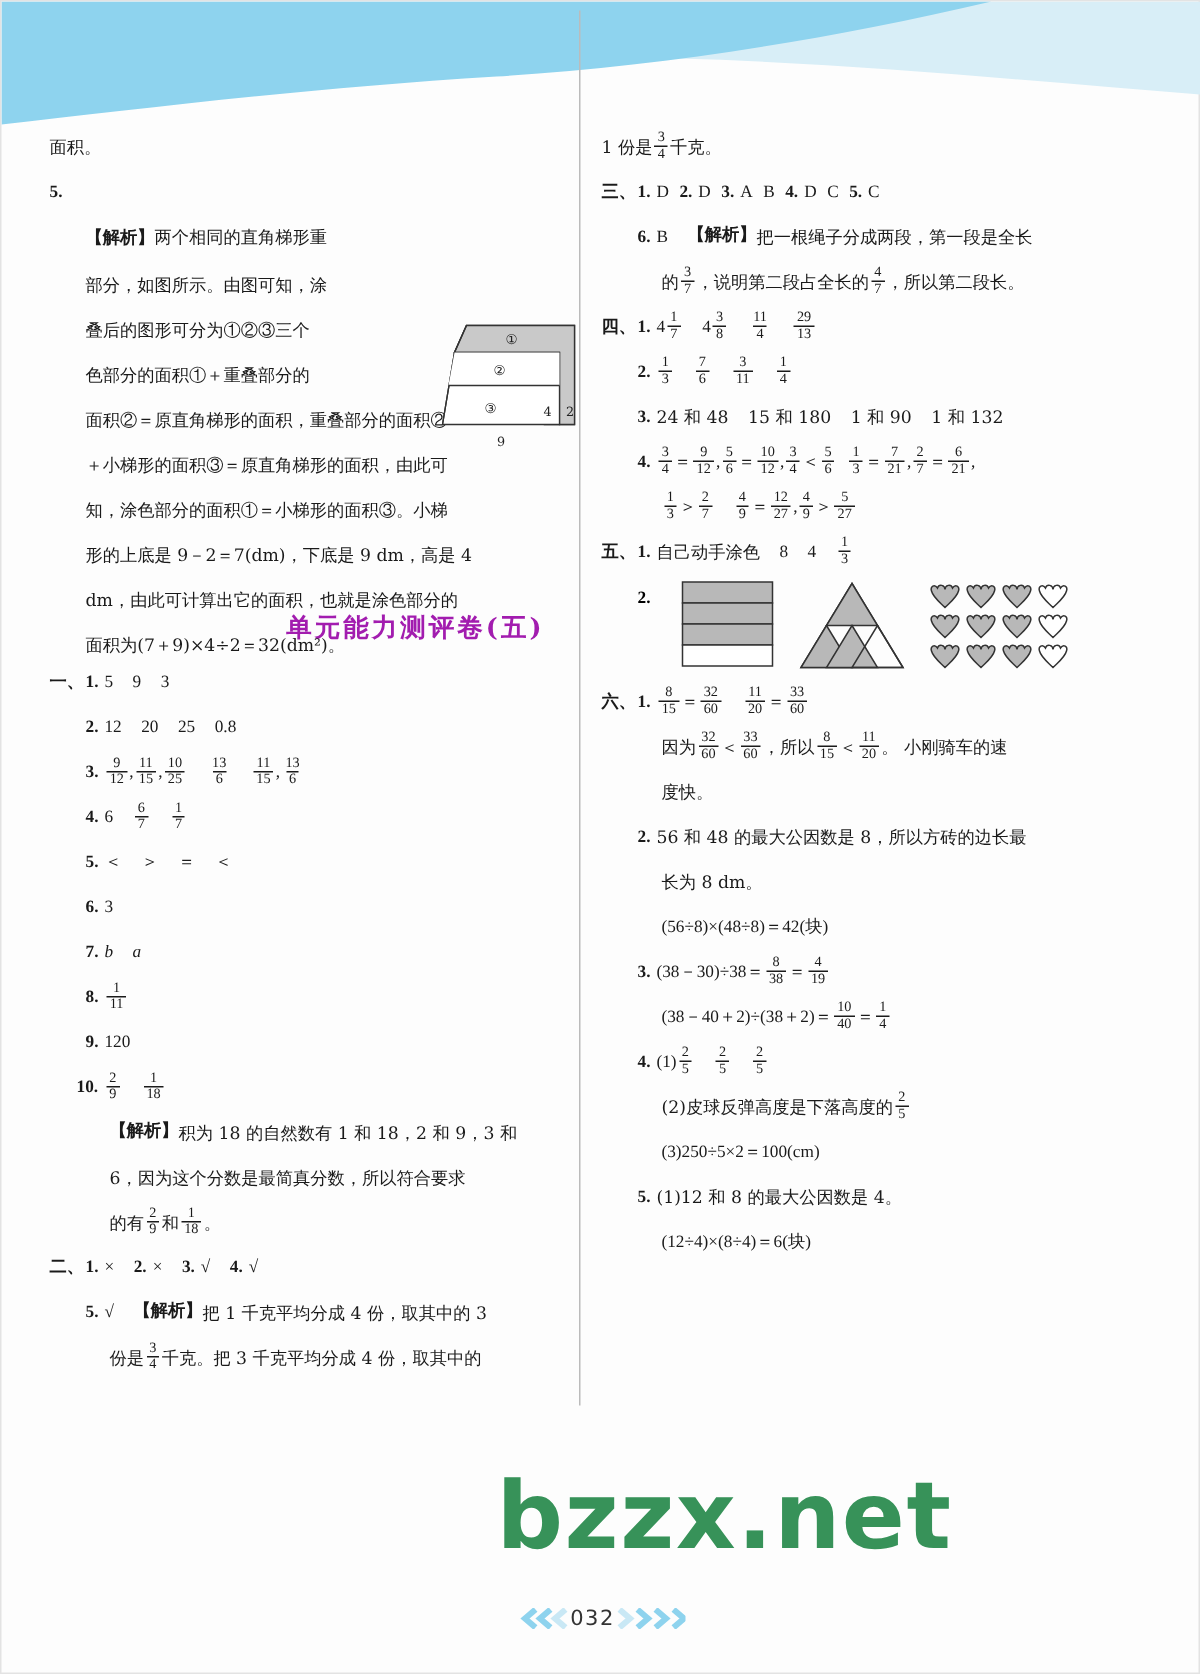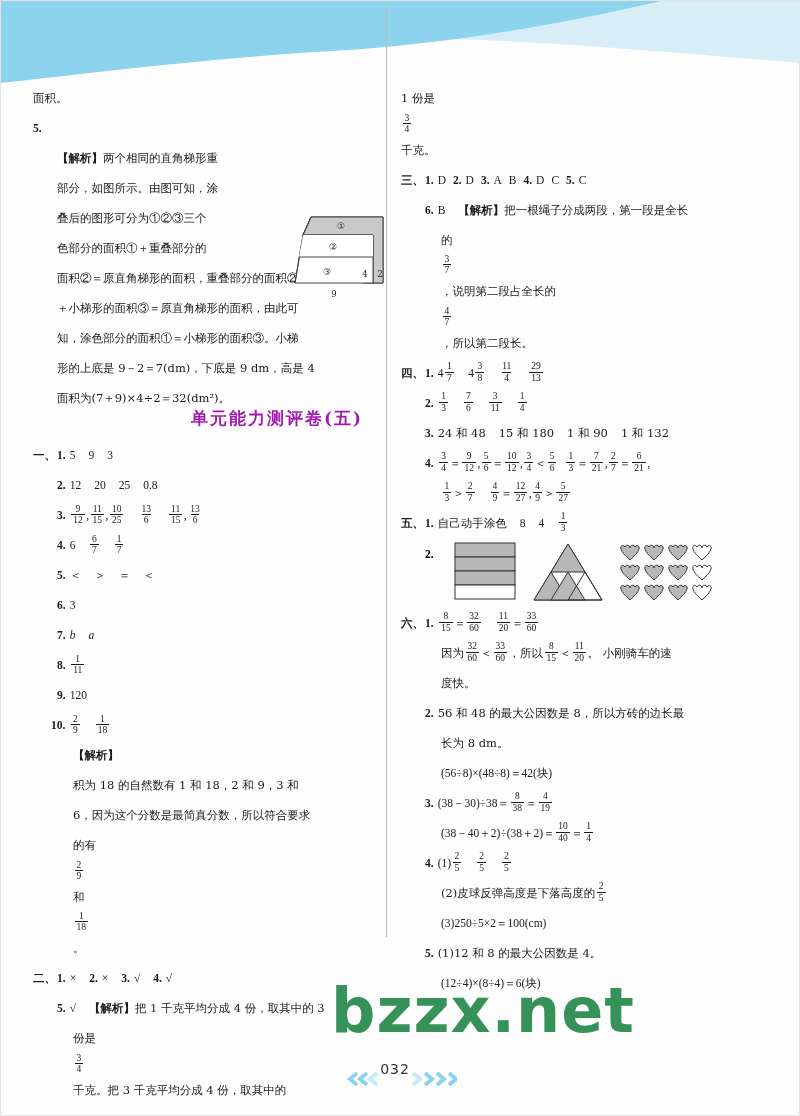--- a/index.html
+++ b/index.html
@@ -41,25 +41,25 @@
     line-height: 30px; min-height: 30px;
     white-space: nowrap;
   }
   .sec { font-weight: bold; font-size: 11.5px; padding-right: 1px; }
   .num { font-weight: bold; font-size: 11.5px; padding-right: 4px; }
   .indent { padding-left: 24px; }
   .indent2 { padding-left: 40px; }
   .gap { display: inline-block; width: 13px; }
   .gap-s { display: inline-block; width: 7px; }
   .cn { font-family: "DejaVu Serif", "Liberation Serif", serif; font-size: 11.5px; }
-  .bold-cn { font-weight: bold; font-family: Liberation Sans, sans-serif; }
+  .bold-cn { font-weight: bold; font-family: Liberation Mono, monospace; }
   .para {
     font-size: 11.5px; line-height: 30px; color: #1a1a1a;
   }
-  .para-wrap { display: flex; flex-wrap: wrap; align-items: flex-start; flex-direction: column; }
+  .para-wrap { display: flex; flex-wrap: wrap; align-items: center; }
   
   .frac {
     display: inline-flex; flex-direction: column; align-items: center;
     vertical-align: middle; margin: 0 1.5px; font-size: 9.5px; line-height: 1.08;
     position: relative; top: -0.5px;
   }
   .frac .n { padding: 0 2px; }
   .frac .d { padding: 0 2px; border-top: 1px solid #1a1a1a; }
   .mixed { display: inline-flex; align-items: center; }
   
@@ -70,21 +70,21 @@
     letter-spacing: 2px;
     margin: 14px 0 10px 0;
   }
   
   .fig-trap { position: absolute; left: 258px; top: 62px; width: 98px; height: 100px; }
   
   .shapes-row { display: flex; align-items: flex-start; gap: 16px; padding-left: 24px; margin-top: 4px; }
   
   .footer {
     position: absolute; left: 0; bottom: 18px; width: 800px; height: 36px;
-    display: flex; justify-content: center; gap: 1px; z-index: 4;
+    display: flex; align-items: center; justify-content: center; gap: 1px; z-index: 4;
   }
   .pageno {
     font-family: "DejaVu Sans", sans-serif; font-size: 14px; color: #333;
     letter-spacing: 1px;
   }
   .chev { display: flex; align-items: center; gap: 2px; }
 </style>
 </head>
 <body>
 
@@ -133,20 +133,21 @@
           <span class="bold-cn">【解析】</span><span class="cn">两个相同的直角梯形重</span>
           <div class="cn">部分，如图所示。由图可知，涂</div>
           <div class="cn">叠后的图形可分为①②③三个</div>
           <div class="cn">色部分的面积①＋重叠部分的</div>
         </div>
         <div class="para indent" style="width:300px">
           <div class="cn">面积②＝原直角梯形的面积，重叠部分的面积②</div>
           <div class="cn">＋小梯形的面积③＝原直角梯形的面积，由此可</div>
           <div class="cn">知，涂色部分的面积①＝小梯形的面积③。小梯</div>
           <div class="cn">形的上底是 9－2＝7(dm)，下底是 9 dm，高是 4</div>
+          <div class="cn">dm，由此可计算出它的面积，也就是涂色部分的</div>
           <div class="cn">面积为(7＋9)×4÷2＝32(dm²)。</div>
         </div>
       </div>
 
       <div class="paper-title">单元能力测评卷(五)</div>
 
       <div class="line">
         <span class="sec">一、</span>
         <span class="num">1.</span>
         <span>5</span>

